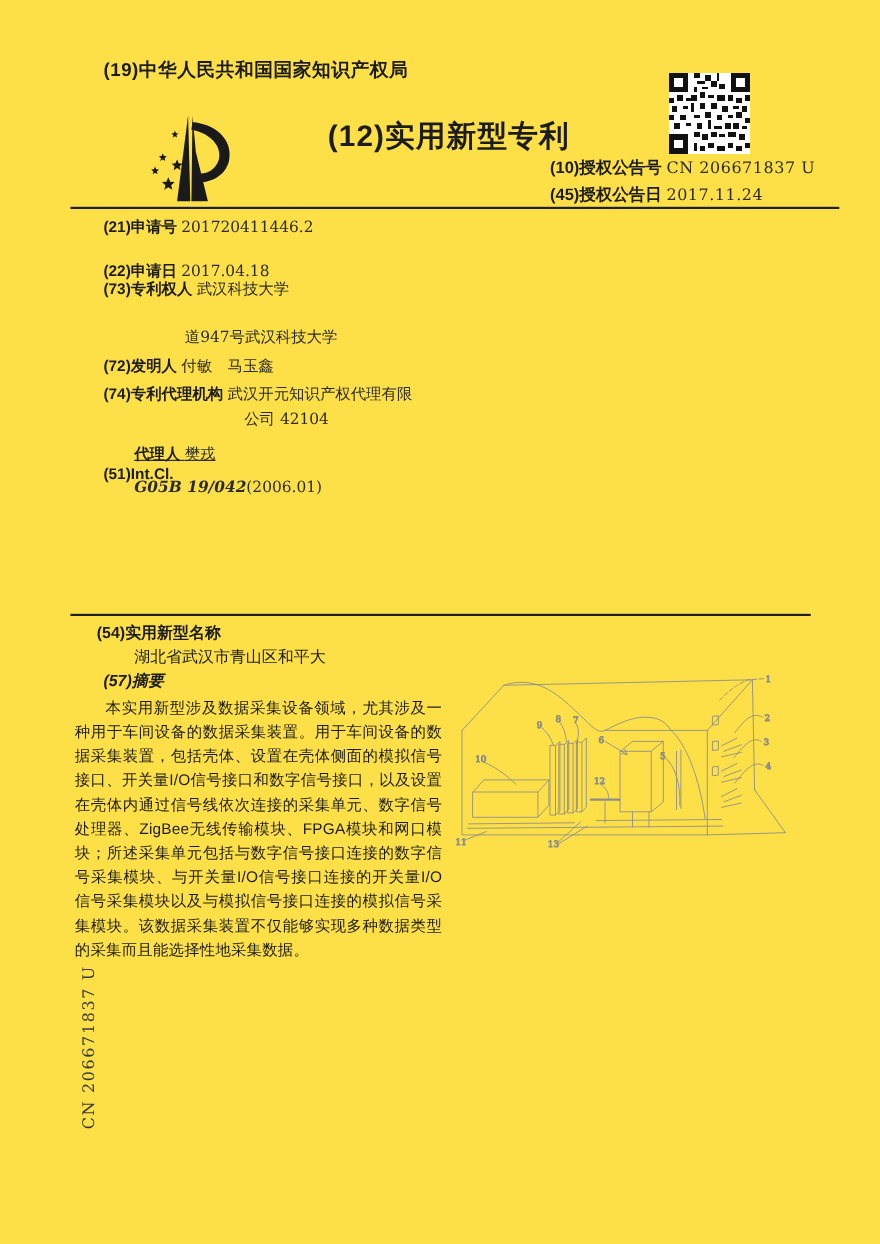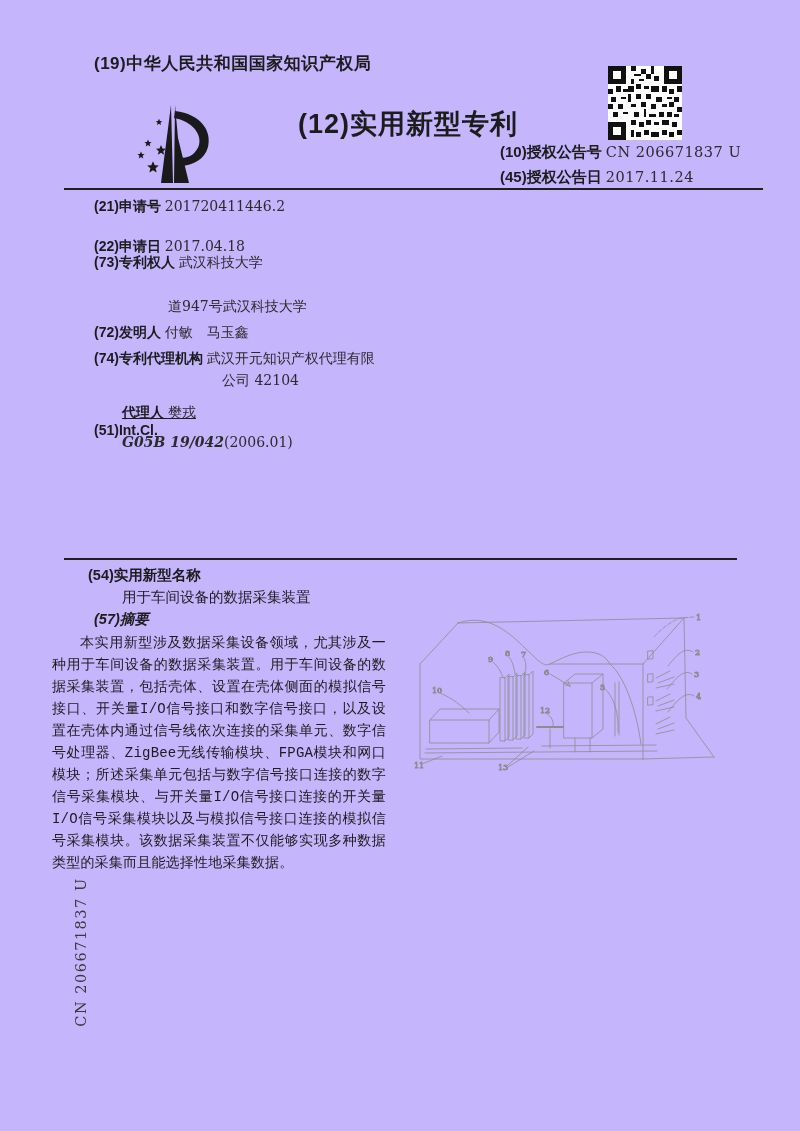--- a/index.html
+++ b/index.html
@@ -1,31 +1,31 @@
 <!DOCTYPE html>
 <html><head>
 <meta charset="utf-8">
 <style>
   html,body{margin:0;padding:0;background:#e8e8e8;}
-  #page{position:relative;width:800px;height:1131px;background:#c4b5fd;margin:0 auto;
+  #page{position:relative;width:800px;height:1131px;background:#fde047;margin:0 auto;
         font-family:"Liberation Sans",sans-serif;color:#1c1c1c;overflow:hidden;}
   .abs{position:absolute;}
   .blabel{font-weight:bold;font-family:"Liberation Sans",sans-serif;}
   .val{font-family:"DejaVu Serif","Liberation Serif",serif;color:#2b2b2b;}
   .row14{font-size:14px;white-space:nowrap;}
   .hr{position:absolute;background:#1f1f1f;height:2px;}
   #office{left:94px;top:52px;font-size:17px;letter-spacing:0.5px;}
   #doc-type{left:298px;top:106px;font-size:27px;font-weight:bold;letter-spacing:1px;}
   #pub-no{left:500px;top:143px;font-size:15px;}
   #pub-date{left:500px;top:168px;font-size:15px;}
   #pub-no .val,#pub-date .val{font-size:14.5px;letter-spacing:0.5px;}
   #pages-info{left:400px;top:538px;width:337px;text-align:right;font-size:13.5px;letter-spacing:0.5px;}
-  #abstract{left:52px;top:632px;width:334px;font-size:14px;line-height:22px;
+  #abstract{left:68px;top:632px;width:334px;font-size:14px;line-height:22px;
             text-align:justify;text-indent:2em;letter-spacing:0.2px;
-            font-family:Liberation Mono, monospace;}
+            font-family:Liberation Sans, sans-serif;}
   #side-code{left:-5px;top:944px;width:172px;height:16px;transform:rotate(-90deg);
              font-family:"DejaVu Serif","Liberation Serif",serif;font-size:14.5px;
              letter-spacing:1.5px;color:#3a3a3a;text-align:center;}
   .it{font-style:italic;font-weight:bold;}
   svg{display:block;}
   .figlbl{font-family:"DejaVu Serif","Liberation Serif",serif;font-size:8px;fill:#555;}
 </style>
 </head>
 <body>
 
@@ -104,21 +104,21 @@
   </div>
   <div class="abs row14 blabel" style="left:94px;top:422px;">(51)Int.Cl.</div>
   <div class="abs row14" style="left:122px;top:434px;text-align:right;">
     <span class="val it">G05B 19/042</span><span class="val">(2006.01)</span>
   </div>
 
 
   <div class="hr" style="left:64px;top:558px;width:673px;"></div>
 
   <div class="abs row14 blabel" style="left:88px;top:566px;font-size:14.5px;">(54)实用新型名称</div>
-  <div class="abs row14" style="left:122px;top:588px;font-size:14.5px;">用于车间设备的数据采集装置</div>
+  <div class="abs row14" style="left:122px;top:588px;font-size:14.5px;">湖北省武汉市青山区和平大</div>
   <div class="abs row14 blabel" style="left:94px;top:610px;font-size:14.5px;font-style:italic;">(57)摘要</div>
 
   <div id="abstract" class="abs">本实用新型涉及数据采集设备领域，尤其涉及一种用于车间设备的数据采集装置。用于车间设备的数据采集装置，包括壳体、设置在壳体侧面的模拟信号接口、开关量I/O信号接口和数字信号接口，以及设置在壳体内通过信号线依次连接的采集单元、数字信号处理器、ZigBee无线传输模块、FPGA模块和网口模块；所述采集单元包括与数字信号接口连接的数字信号采集模块、与开关量I/O信号接口连接的开关量I/O信号采集模块以及与模拟信号接口连接的模拟信号采集模块。该数据采集装置不仅能够实现多种数据类型的采集而且能选择性地采集数据。</div>
 
   <div class="abs" style="left:412px;top:596px;">
     <svg width="340" height="212" viewBox="0 0 340 212" fill="none" stroke="#8d8d8d" stroke-width="0.8" stroke-linecap="round">
 
       <path d="M8,68 L46,27"></path>
       <path d="M46,27 L272,22"></path>
       <path d="M8,68 L8,163 L231,163"></path>

